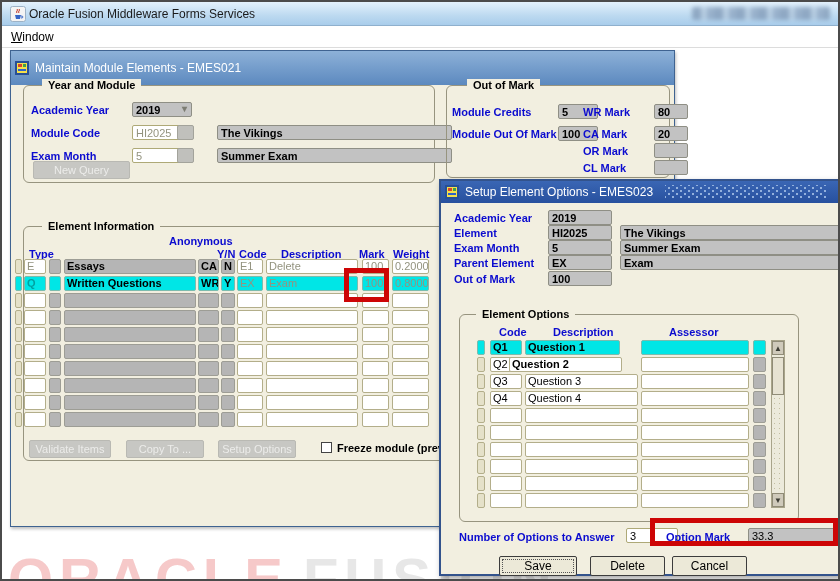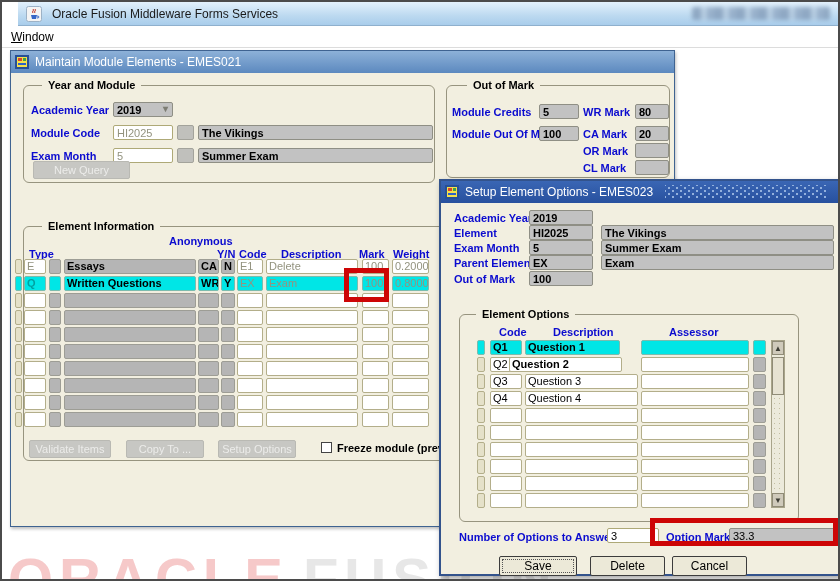--- a/index.html
+++ b/index.html
@@ -1,54 +1,54 @@
 <!DOCTYPE html>
 <html><head>
 <meta charset="utf-8">
 <style>
   html,body{margin:0;padding:0;background:#fff;}
   *{box-sizing:border-box;}
   .app{position:relative;width:840px;height:581px;border:2px solid #4b4b4b;background:#fff;
        font-family:"Liberation Sans",sans-serif;overflow:hidden;}
   
-  .app-titlebar{position:absolute;left:16px;top:0;right:0;height:24px;
+  .app-titlebar{position:absolute;left:0;top:0;right:0;height:24px;
     background:linear-gradient(#e3f1fc,#bcd9f0 60%,#a9cdeb);border-bottom:1px solid #8fb0cd;
-    display:flex;align-items:center;gap:10px;padding:0 8px;}
+    display:flex;align-items:center;gap:3px;padding:0 8px;}
   .app-title{font-size:12px;color:#1a1a1a;}
   .redacted{position:absolute;right:8px;top:5px;width:138px;height:13px;opacity:.75;
     background:repeating-linear-gradient(90deg,#7e97b4 0 9px,#b3c8dd 9px 15px,#8ba3bf 15px 22px);
     filter:blur(2px);border-radius:2px;}
   .menubar{position:absolute;left:0;top:24px;right:0;height:22px;background:#fff;
     border-bottom:1px solid #dcdcdc;display:flex;align-items:center;padding:0 9px;}
   .menu-item{font-size:12px;color:#000;cursor:default;}
   .menu-item::first-letter{text-decoration:underline;}
   .canvas{position:absolute;left:0;top:46px;right:0;bottom:0;background:#fff;overflow:hidden;}
   
   .watermark{position:absolute;left:6px;top:497px;font-size:58px;font-weight:bold;
     letter-spacing:6px;white-space:nowrap;z-index:1;}
   .wm1{color:#f6c9c9;} .wm2{color:#e7e7e7;margin-left:14px;}
   
   .mdi{position:absolute;left:8px;top:2px;width:665px;height:477px;background:#f2efe0;
     border:1px solid #3f6391;z-index:2;box-shadow:1px 2px 3px rgba(0,0,0,.25);}
-  .mdi-titlebar{position:absolute;left:0;top:0;right:0;height:22px;color:#fff;font-size:12px;
+  .mdi-titlebar{position:absolute;left:0;top:0;right:0;height:34px;color:#fff;font-size:12px;
     background:linear-gradient(#8db1d8,#5c89bf);display:flex;align-items:center;gap:6px;padding:0 4px;}
   .dialog{position:absolute;left:437px;top:131px;width:401px;height:397px;background:#f2efe0;
     border:2px solid #33538c;z-index:3;box-shadow:2px 3px 6px rgba(0,0,0,.35);}
   .dlg-titlebar{position:absolute;left:0;top:0;right:0;height:22px;color:#fff;font-size:12px;
     background:linear-gradient(#3a66b4,#27509e);display:flex;align-items:center;gap:6px;padding:0 4px;}
   .title-pattern{flex:1;height:14px;margin:0 6px;
     background-image:radial-gradient(#93b1dd 1px,transparent 1.4px),radial-gradient(#93b1dd 1px,transparent 1.4px);
     background-size:8px 6px;background-position:0 0,4px 3px;}
   
   .group{position:absolute;border:1px solid #97947f;border-radius:6px;}
   .legend{position:absolute;top:-7px;background:#f2efe0;padding:0 6px;font-size:11px;font-weight:bold;color:#000;white-space:nowrap;}
   .lbl{position:absolute;font-size:11px;font-weight:bold;color:#0b0bcf;white-space:nowrap;}
   .hdr{position:absolute;font-size:11px;font-weight:bold;color:#0b0bcf;white-space:nowrap;}
   .fld{position:absolute;height:15px;font-size:11px;line-height:12px;padding:1px 3px;
-    background:#fff;border:1px solid #aeا;border:1px solid #aea977;border-radius:2px;color:#93937f;white-space:nowrap;overflow:hidden;}
+    background:#fff;border:1px solid #aeا;border:1px solid #aea977;border-radius:2px;color:#93937f;white-space:nowrap;overflow:hidden;margin-left:19px;}
   .fld.gray{background:#c2c2c2;border-color:#8f8f85;color:#000;font-weight:bold;}
   .fld.dd::after{content:"▾";position:absolute;right:4px;top:0;color:#7d7d73;font-size:10px;}
   .lov{position:absolute;width:17px;height:15px;background:#c0c0bc;border:1px solid #a3a39b;border-radius:2px;}
   .btn-dis{position:absolute;height:18px;background:#c7c7c3;border:1px solid #b9b9b3;border-radius:2px;
     color:#ededE8;color:#ececE6;color:#ececea;font-size:11px;text-align:center;line-height:16px;}
   .btn{position:absolute;height:20px;background:#ece9d8;border:1px solid #3c3c3c;border-radius:2px;
     color:#000;font-size:12px;text-align:center;line-height:18px;}
   .btn.focus::before{content:"";position:absolute;inset:2px;border:1px dotted #555;}
   .cb{position:absolute;width:11px;height:11px;background:#fff;border:1px solid #444;}
   .cb-label{position:absolute;font-size:11px;font-weight:bold;color:#000;white-space:nowrap;}

